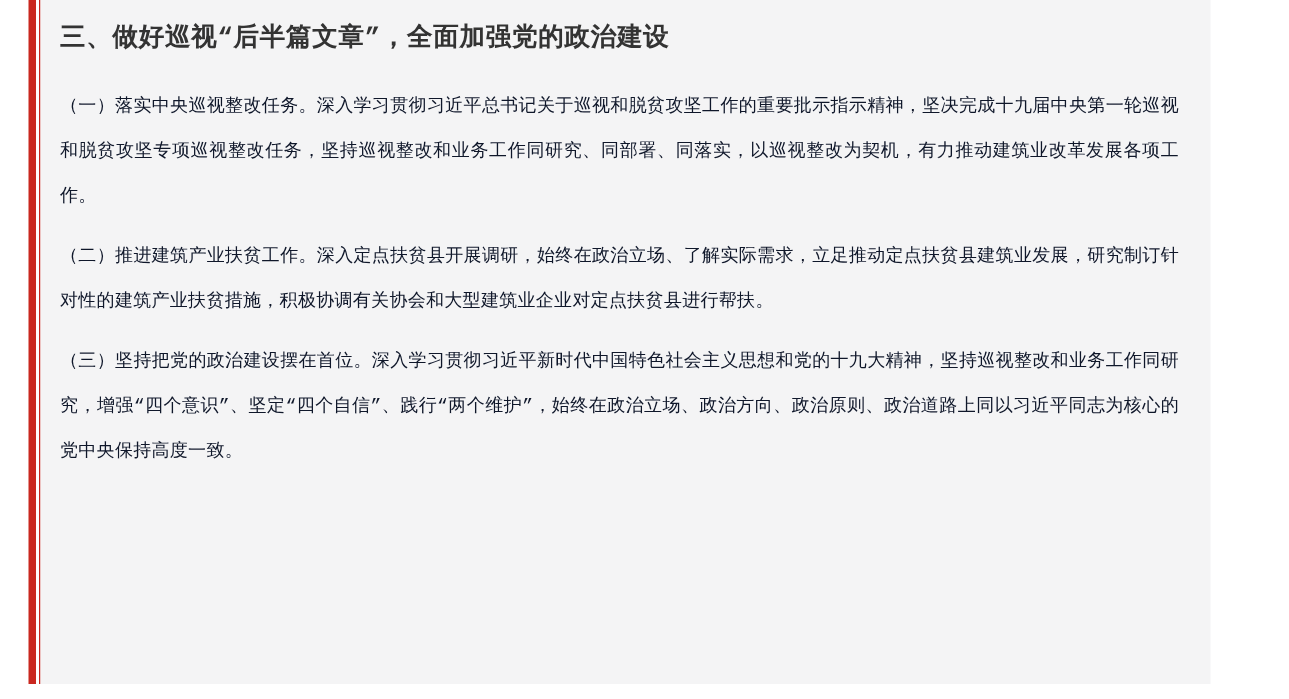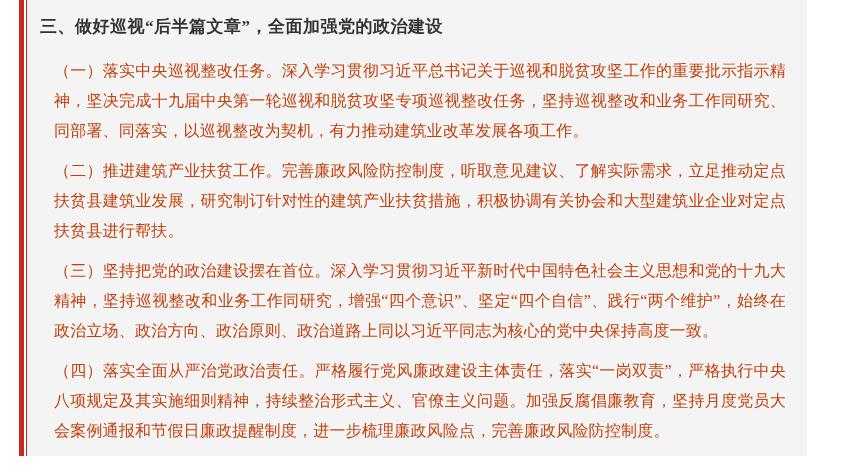--- a/index.html
+++ b/index.html
@@ -6,21 +6,21 @@
     margin: 0;
     padding: 0;
     background: #ffffff;
   }
   .page {
     position: relative;
     width: 859px;
     height: 466px;
     background: #ffffff;
     overflow: hidden;
-    font-family: Liberation Serif, serif;
+    font-family: Liberation Mono, monospace;
   }
   .accent-bar-thick {
     position: absolute;
     left: 19px;
     top: 0;
     width: 5px;
     height: 456px;
     background: #c9281f;
   }
   .accent-bar-thin {
@@ -44,34 +44,33 @@
   .section-heading {
     margin: 16px 0 0 0;
     padding-bottom: 8px;
     font-size: 17px;
     line-height: 22px;
     font-weight: 700;
     color: #333333;
     letter-spacing: 0.5px;
   }
   .article-paragraph {
-    margin: 10px 0 0 14px;
-    font-size: 16px;
+    margin: 10px 0 0 0;
+    font-size: 12px;
     line-height: 30px;
-    color: #c2410c;
+    color: #0f172a;
     text-align: justify;
     letter-spacing: 0.2px;
   }
 </style>
 </head>
 <body>
 
 <div class="page">
   <div class="accent-bar-thick"></div>
   <div class="accent-bar-thin"></div>
   <div class="content-panel">
     <h2 class="section-heading">三、做好巡视“后半篇文章”，全面加强党的政治建设</h2>
     <p class="article-paragraph">（一）落实中央巡视整改任务。深入学习贯彻习近平总书记关于巡视和脱贫攻坚工作的重要批示指示精神，坚决完成十九届中央第一轮巡视和脱贫攻坚专项巡视整改任务，坚持巡视整改和业务工作同研究、同部署、同落实，以巡视整改为契机，有力推动建筑业改革发展各项工作。</p>
-    <p class="article-paragraph">（二）推进建筑产业扶贫工作。完善廉政风险防控制度，听取意见建议、了解实际需求，立足推动定点扶贫县建筑业发展，研究制订针对性的建筑产业扶贫措施，积极协调有关协会和大型建筑业企业对定点扶贫县进行帮扶。</p>
+    <p class="article-paragraph">（二）推进建筑产业扶贫工作。深入定点扶贫县开展调研，始终在政治立场、了解实际需求，立足推动定点扶贫县建筑业发展，研究制订针对性的建筑产业扶贫措施，积极协调有关协会和大型建筑业企业对定点扶贫县进行帮扶。</p>
     <p class="article-paragraph">（三）坚持把党的政治建设摆在首位。深入学习贯彻习近平新时代中国特色社会主义思想和党的十九大精神，坚持巡视整改和业务工作同研究，增强“四个意识”、坚定“四个自信”、践行“两个维护”，始终在政治立场、政治方向、政治原则、政治道路上同以习近平同志为核心的党中央保持高度一致。</p>
-    <p class="article-paragraph">（四）落实全面从严治党政治责任。严格履行党风廉政建设主体责任，落实“一岗双责”，严格执行中央八项规定及其实施细则精神，持续整治形式主义、官僚主义问题。加强反腐倡廉教育，坚持月度党员大会案例通报和节假日廉政提醒制度，进一步梳理廉政风险点，完善廉政风险防控制度。</p>
   </div>
 </div>
 
 </body></html>

